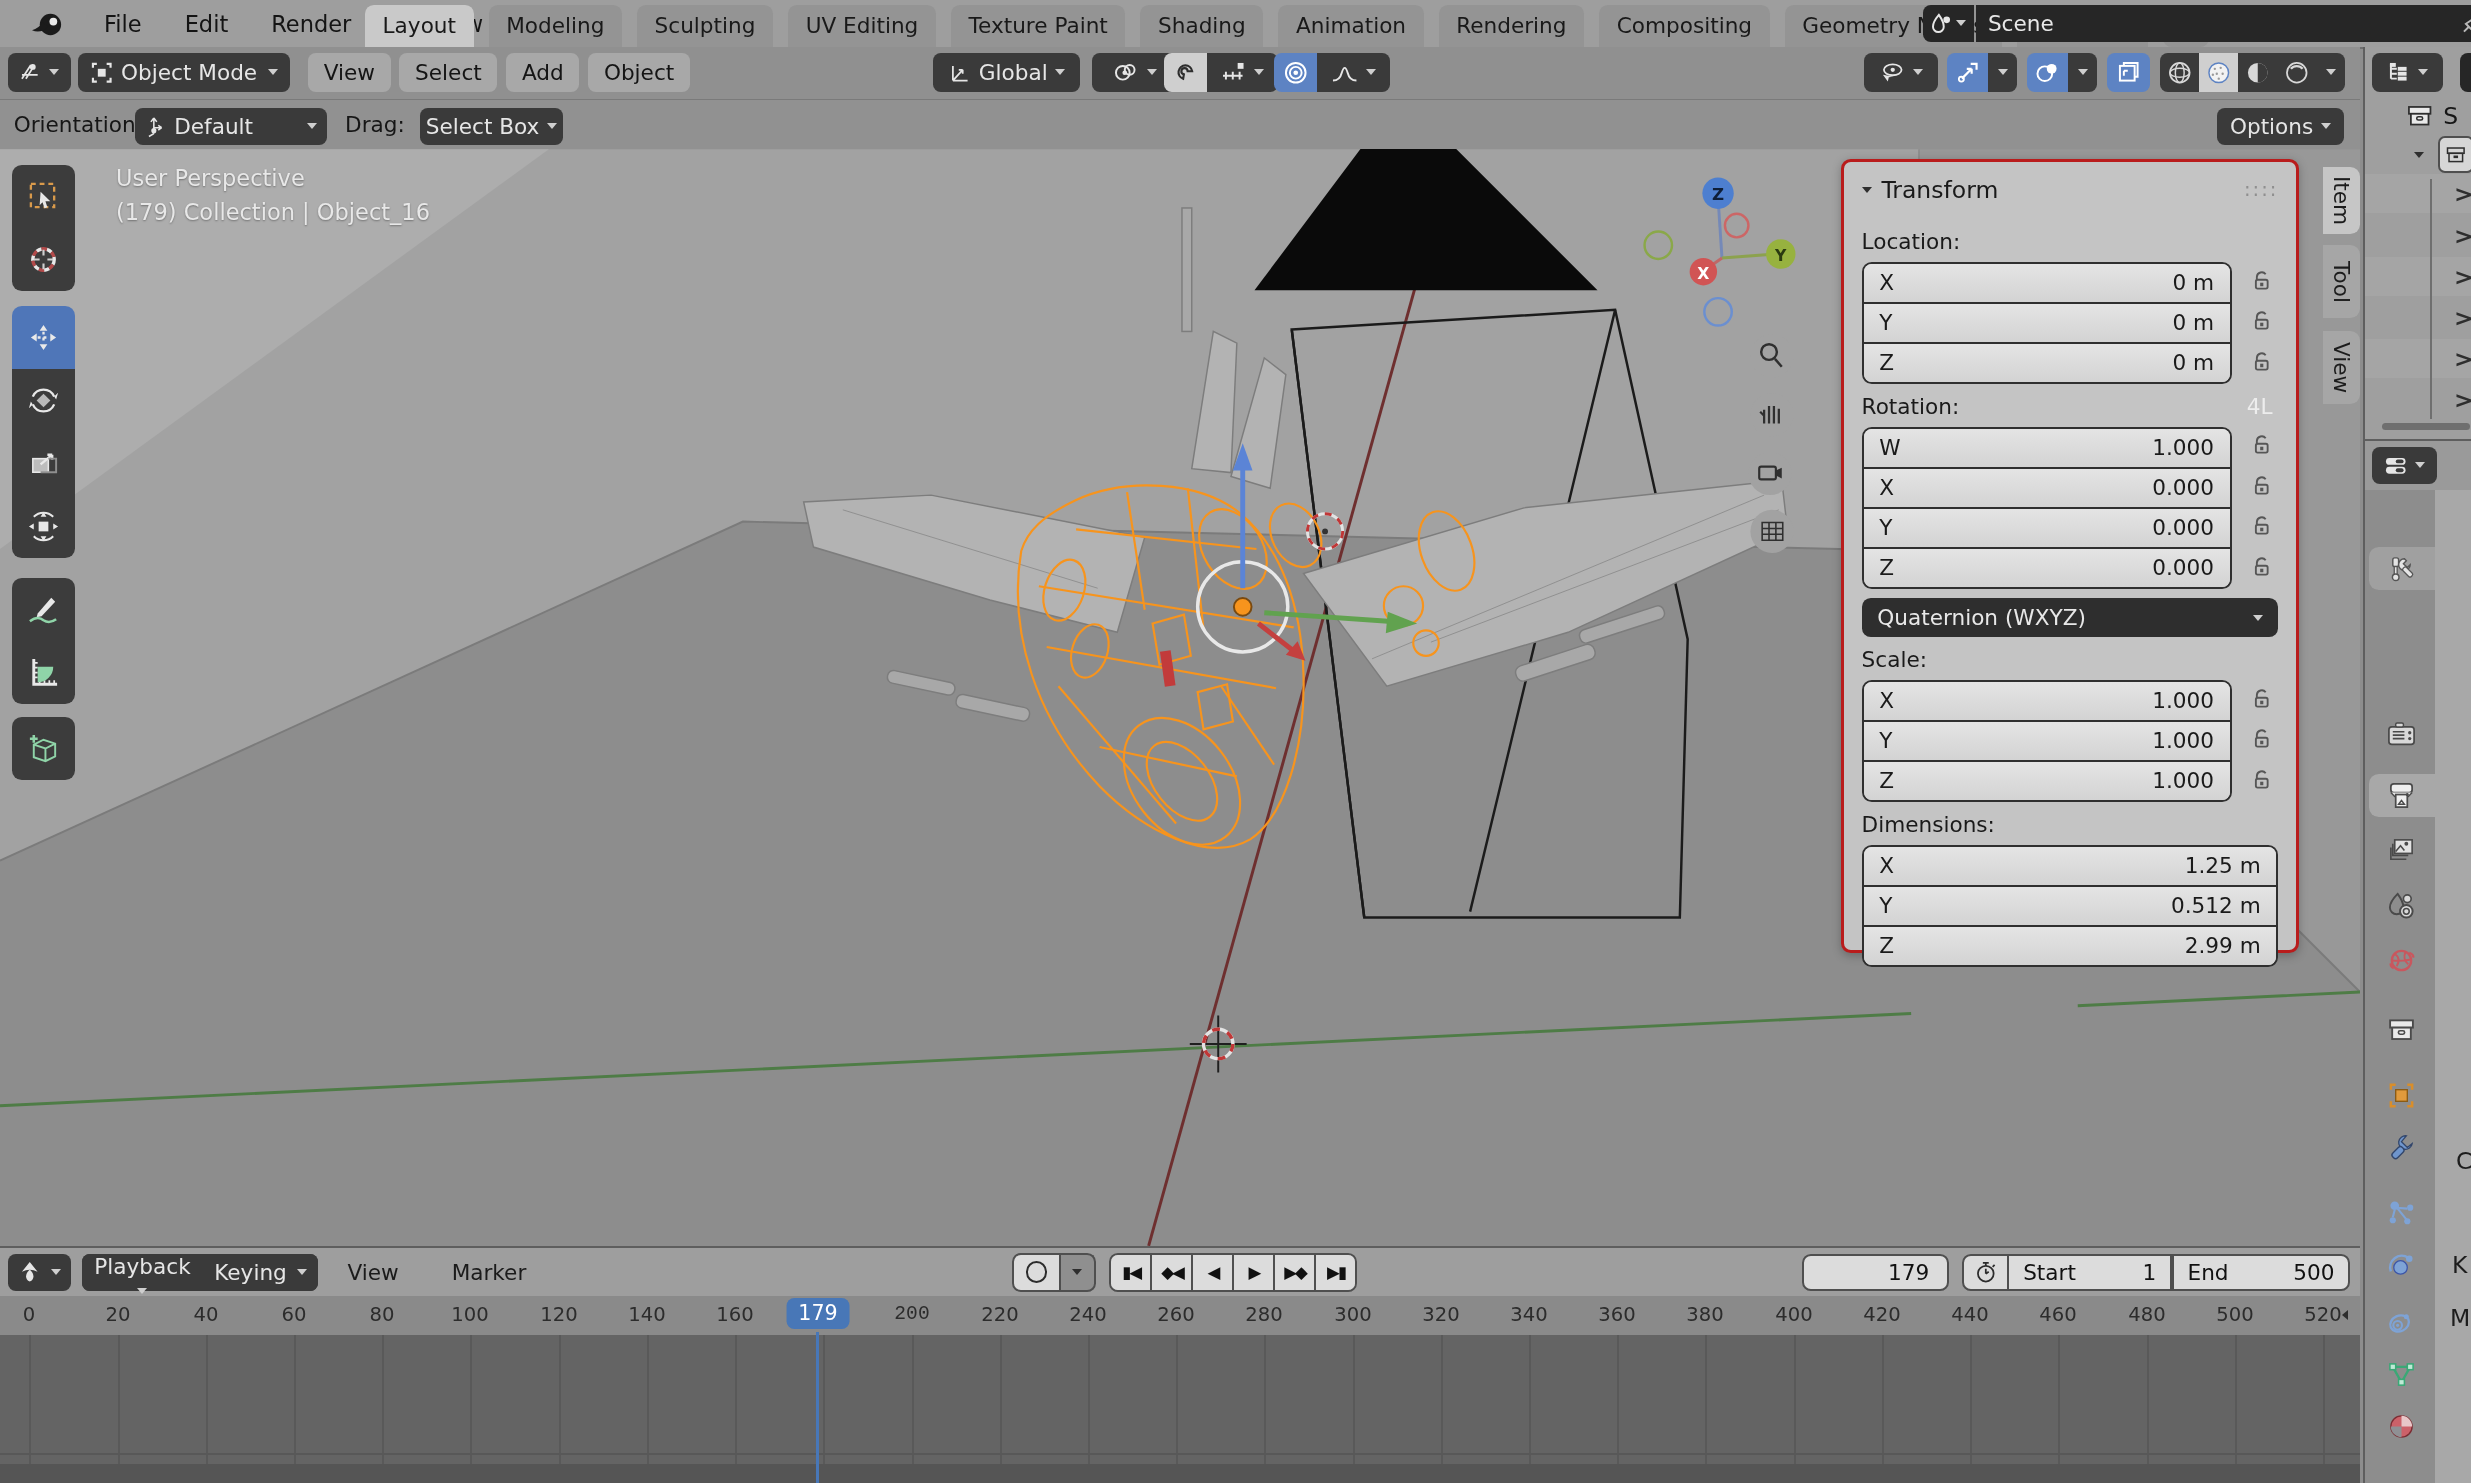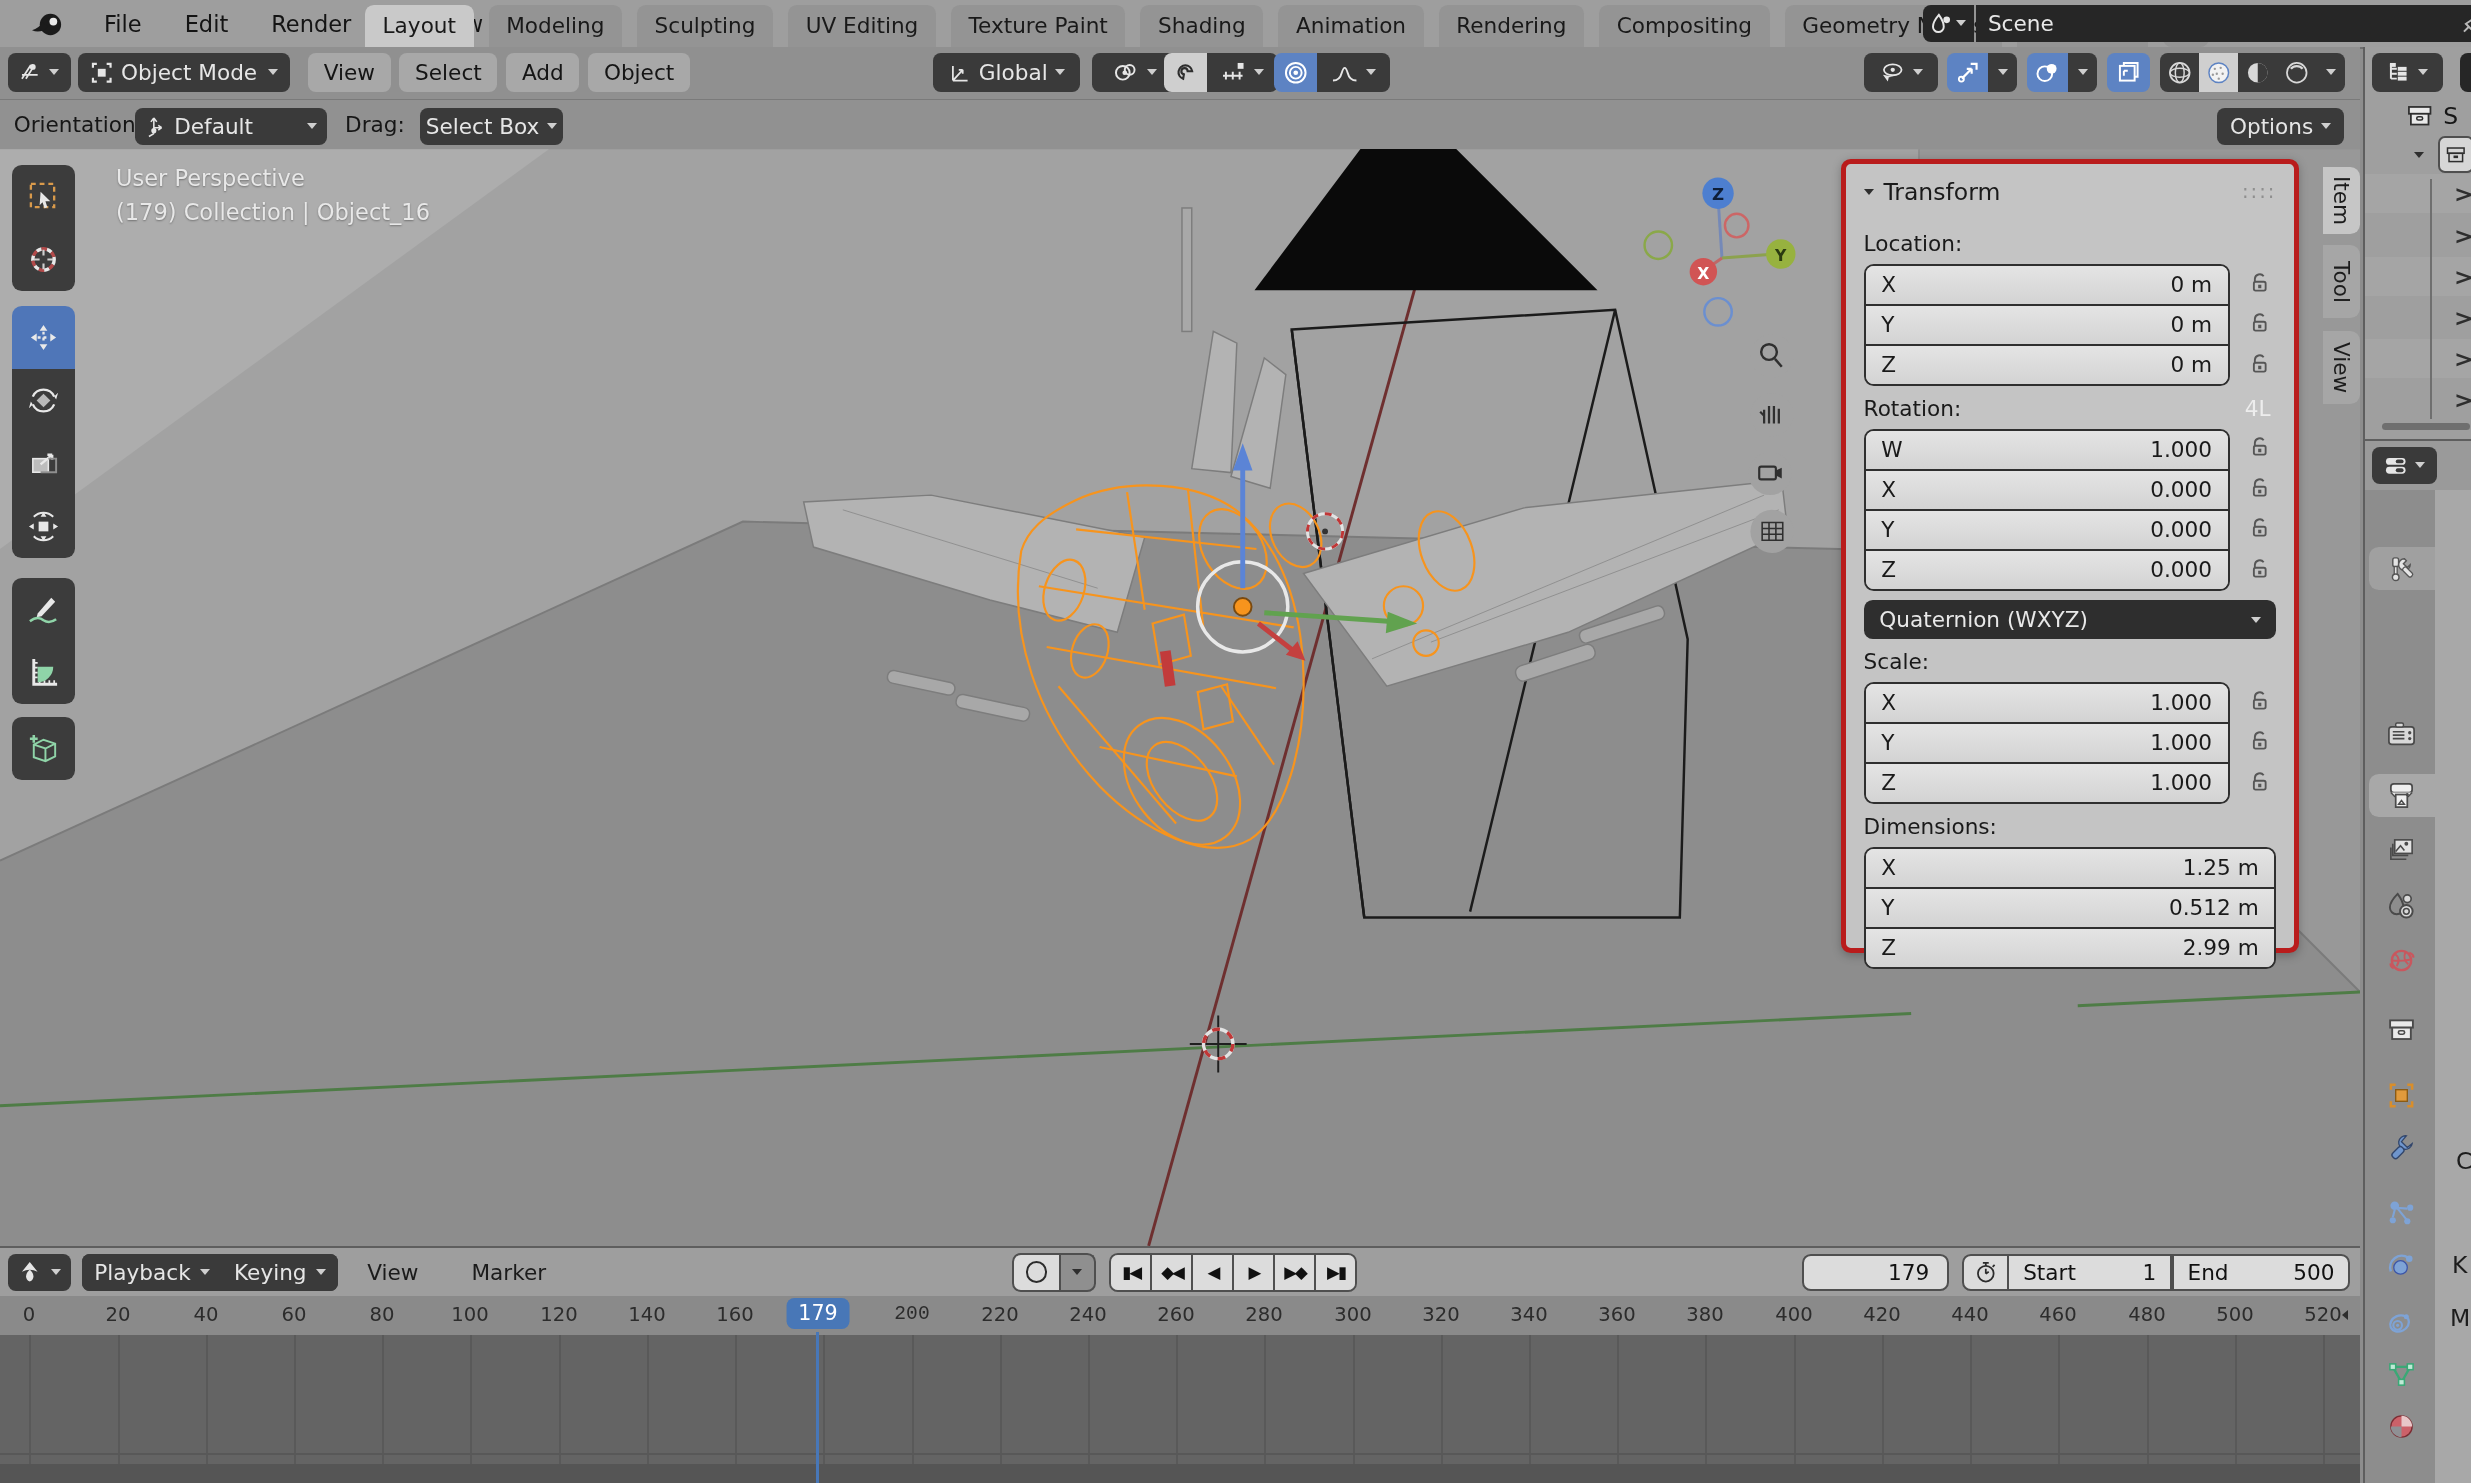--- a/index.html
+++ b/index.html
@@ -31,21 +31,21 @@
   .seg.blue{background:#5d83c3;}
   .seg.lit{background:#cfcfcf;}
   .label-txt{color:#161616;font-size:21.6px;}
   
   .tool-group{left:11.8px;width:63px;display:flex;flex-direction:column;border-radius:9.8px;overflow:hidden;}
   .tool-btn{width:63px;height:63px;background:#3c3c3c;display:flex;align-items:center;justify-content:center;}
   .tool-btn.active{background:#4f76b8;}
   
   .vp-overlay{color:#e8e8e8;font-size:22.5px;text-shadow:0 1px 2px rgba(0,0,0,.35);}
   
-  #n-panel{left:1841px;top:159px;width:458px;height:794px;background:#c4c4c4;border:5px solid #b91c1c;
+  #n-panel{left:1841px;top:159px;width:458px;height:794px;background:#c4c4c4;border:3px solid #b91c1c;
            border-radius:9.8px;box-shadow:0 2.9px 9.8px rgba(0,0,0,.25);padding:13.7px 17.6px;box-sizing:border-box;color:#1a1a1a;}
   #np-header{display:flex;align-items:center;gap:9.8px;font-size:23.5px;margin-bottom:25.5px;}
   #np-grip{margin-left:auto;color:#8f8f8f;font-size:19.6px;letter-spacing:2px;}
   .tp-label-row{display:flex;justify-content:space-between;align-items:center;font-size:21.6px;margin:9.8px 0 7.8px;}
   .tp-badge{color:#ededed;font-size:21.6px;margin-right:5.9px;}
   .fg-wrap{display:flex;align-items:stretch;gap:13.7px;}
   .fields{flex:1;border:2px solid #2f2f2f;border-radius:9.8px;overflow:hidden;background:#d8d8d8;}
   .field-row{display:flex;justify-content:space-between;align-items:center;height:38px;padding:0 15.7px;
              border-top:2px solid #2f2f2f;background:linear-gradient(#e4e4e4,#d3d3d3);font-size:21.6px;}
   .field-row:first-child{border-top:none;}
@@ -820,21 +820,21 @@
   <div class="abs" id="timeline">
     <div id="tl-header">
       <div class="tl-dark" style="margin-left:7.8px;padding:0 9.8px">
         <svg width="23.5" height="23.5" viewBox="0 0 24 24">
           <path d="M12,2 L4,12 Q12,8 20,12 Z" fill="#e6e6e6"></path>
           <path d="M12,10 C7,14 7,20 12,22 C17,20 17,14 12,10 Z" fill="#e6e6e6"></path>
         </svg>
         <span class="chev"></span>
       </div>
       <div id="tl-menus" style="display:flex;margin-left:11.8px;background:#3a3a3a;border-radius:7.8px">
-          <div class="tl-dark" style="border-radius: 7.8px 0px 0px 7.8px;">
+          <div class="tl-dark" style="border-radius: 7.8px 0px 0px 7.8px; flex-direction: column;">
             <span>Playback</span>
             <span class="chev"></span>
           </div>
           <div class="tl-dark" style="border-radius: 0px 7.8px 7.8px 0px;">
             <span>Keying</span>
             <span class="chev"></span>
           </div>
         </div>
       <div id="tl-flat" style="display:flex;gap:53px;margin-left:29px">
           <span class="tl-flat">View</span>

